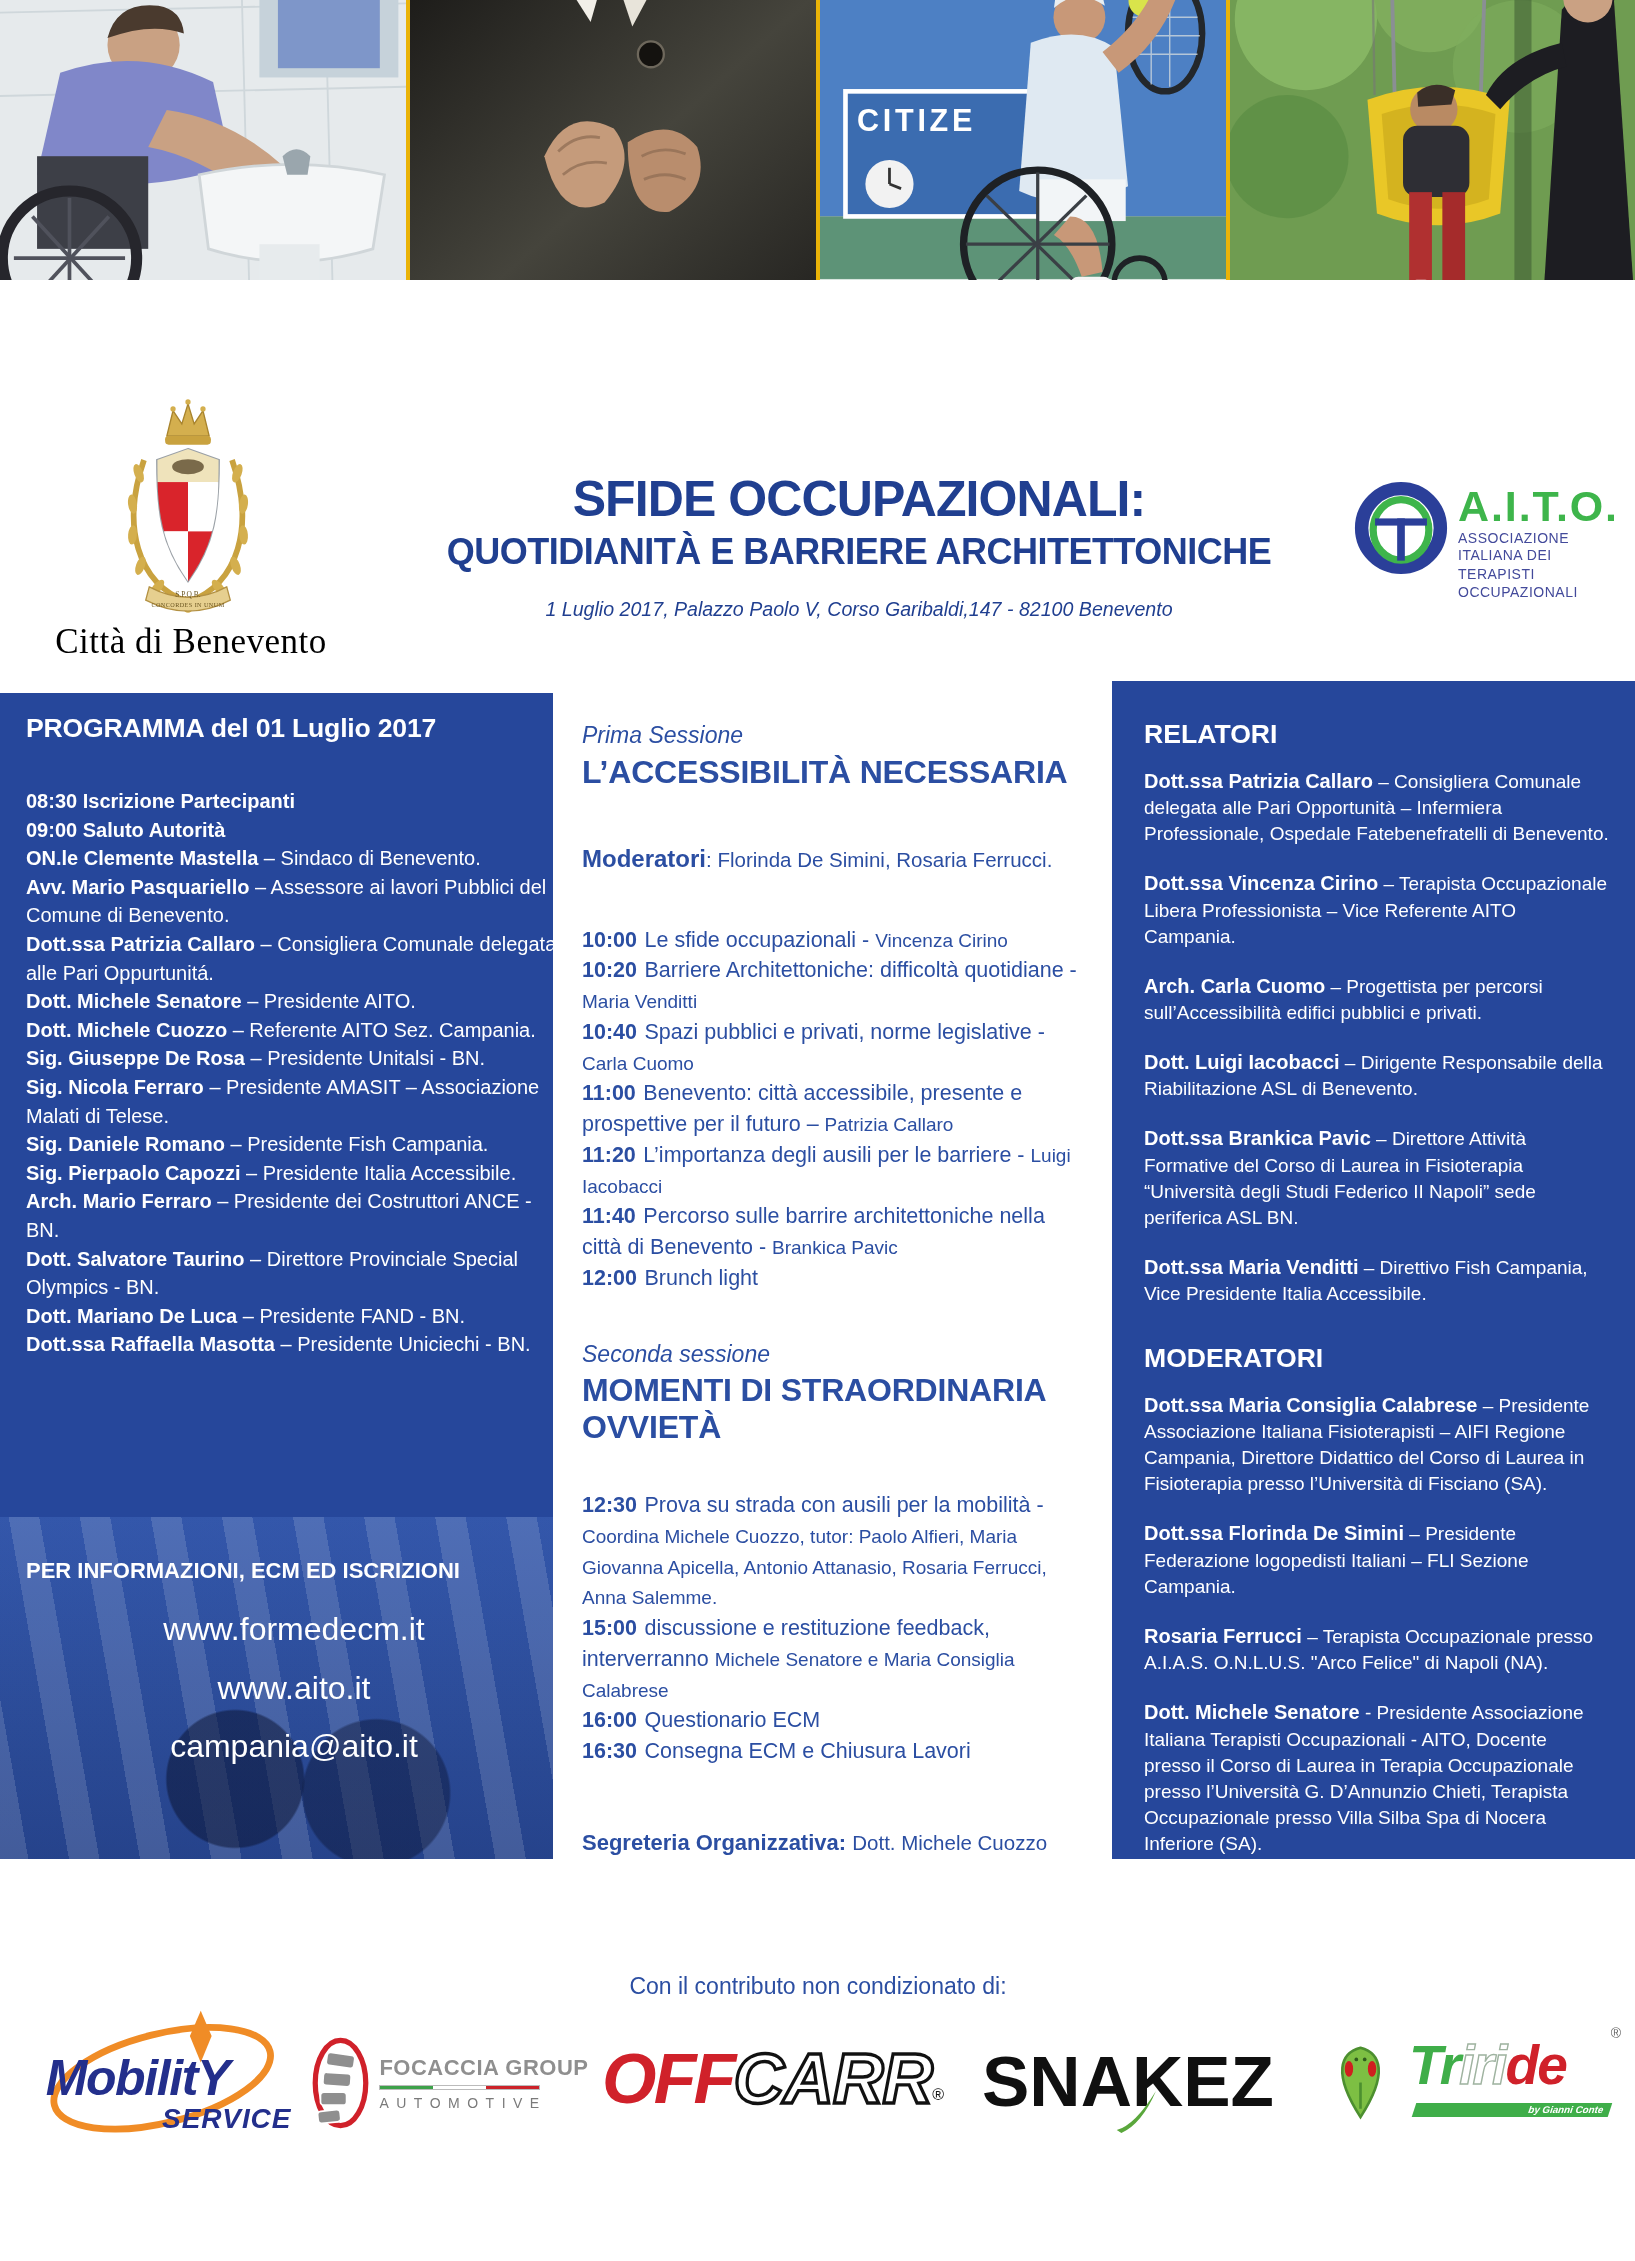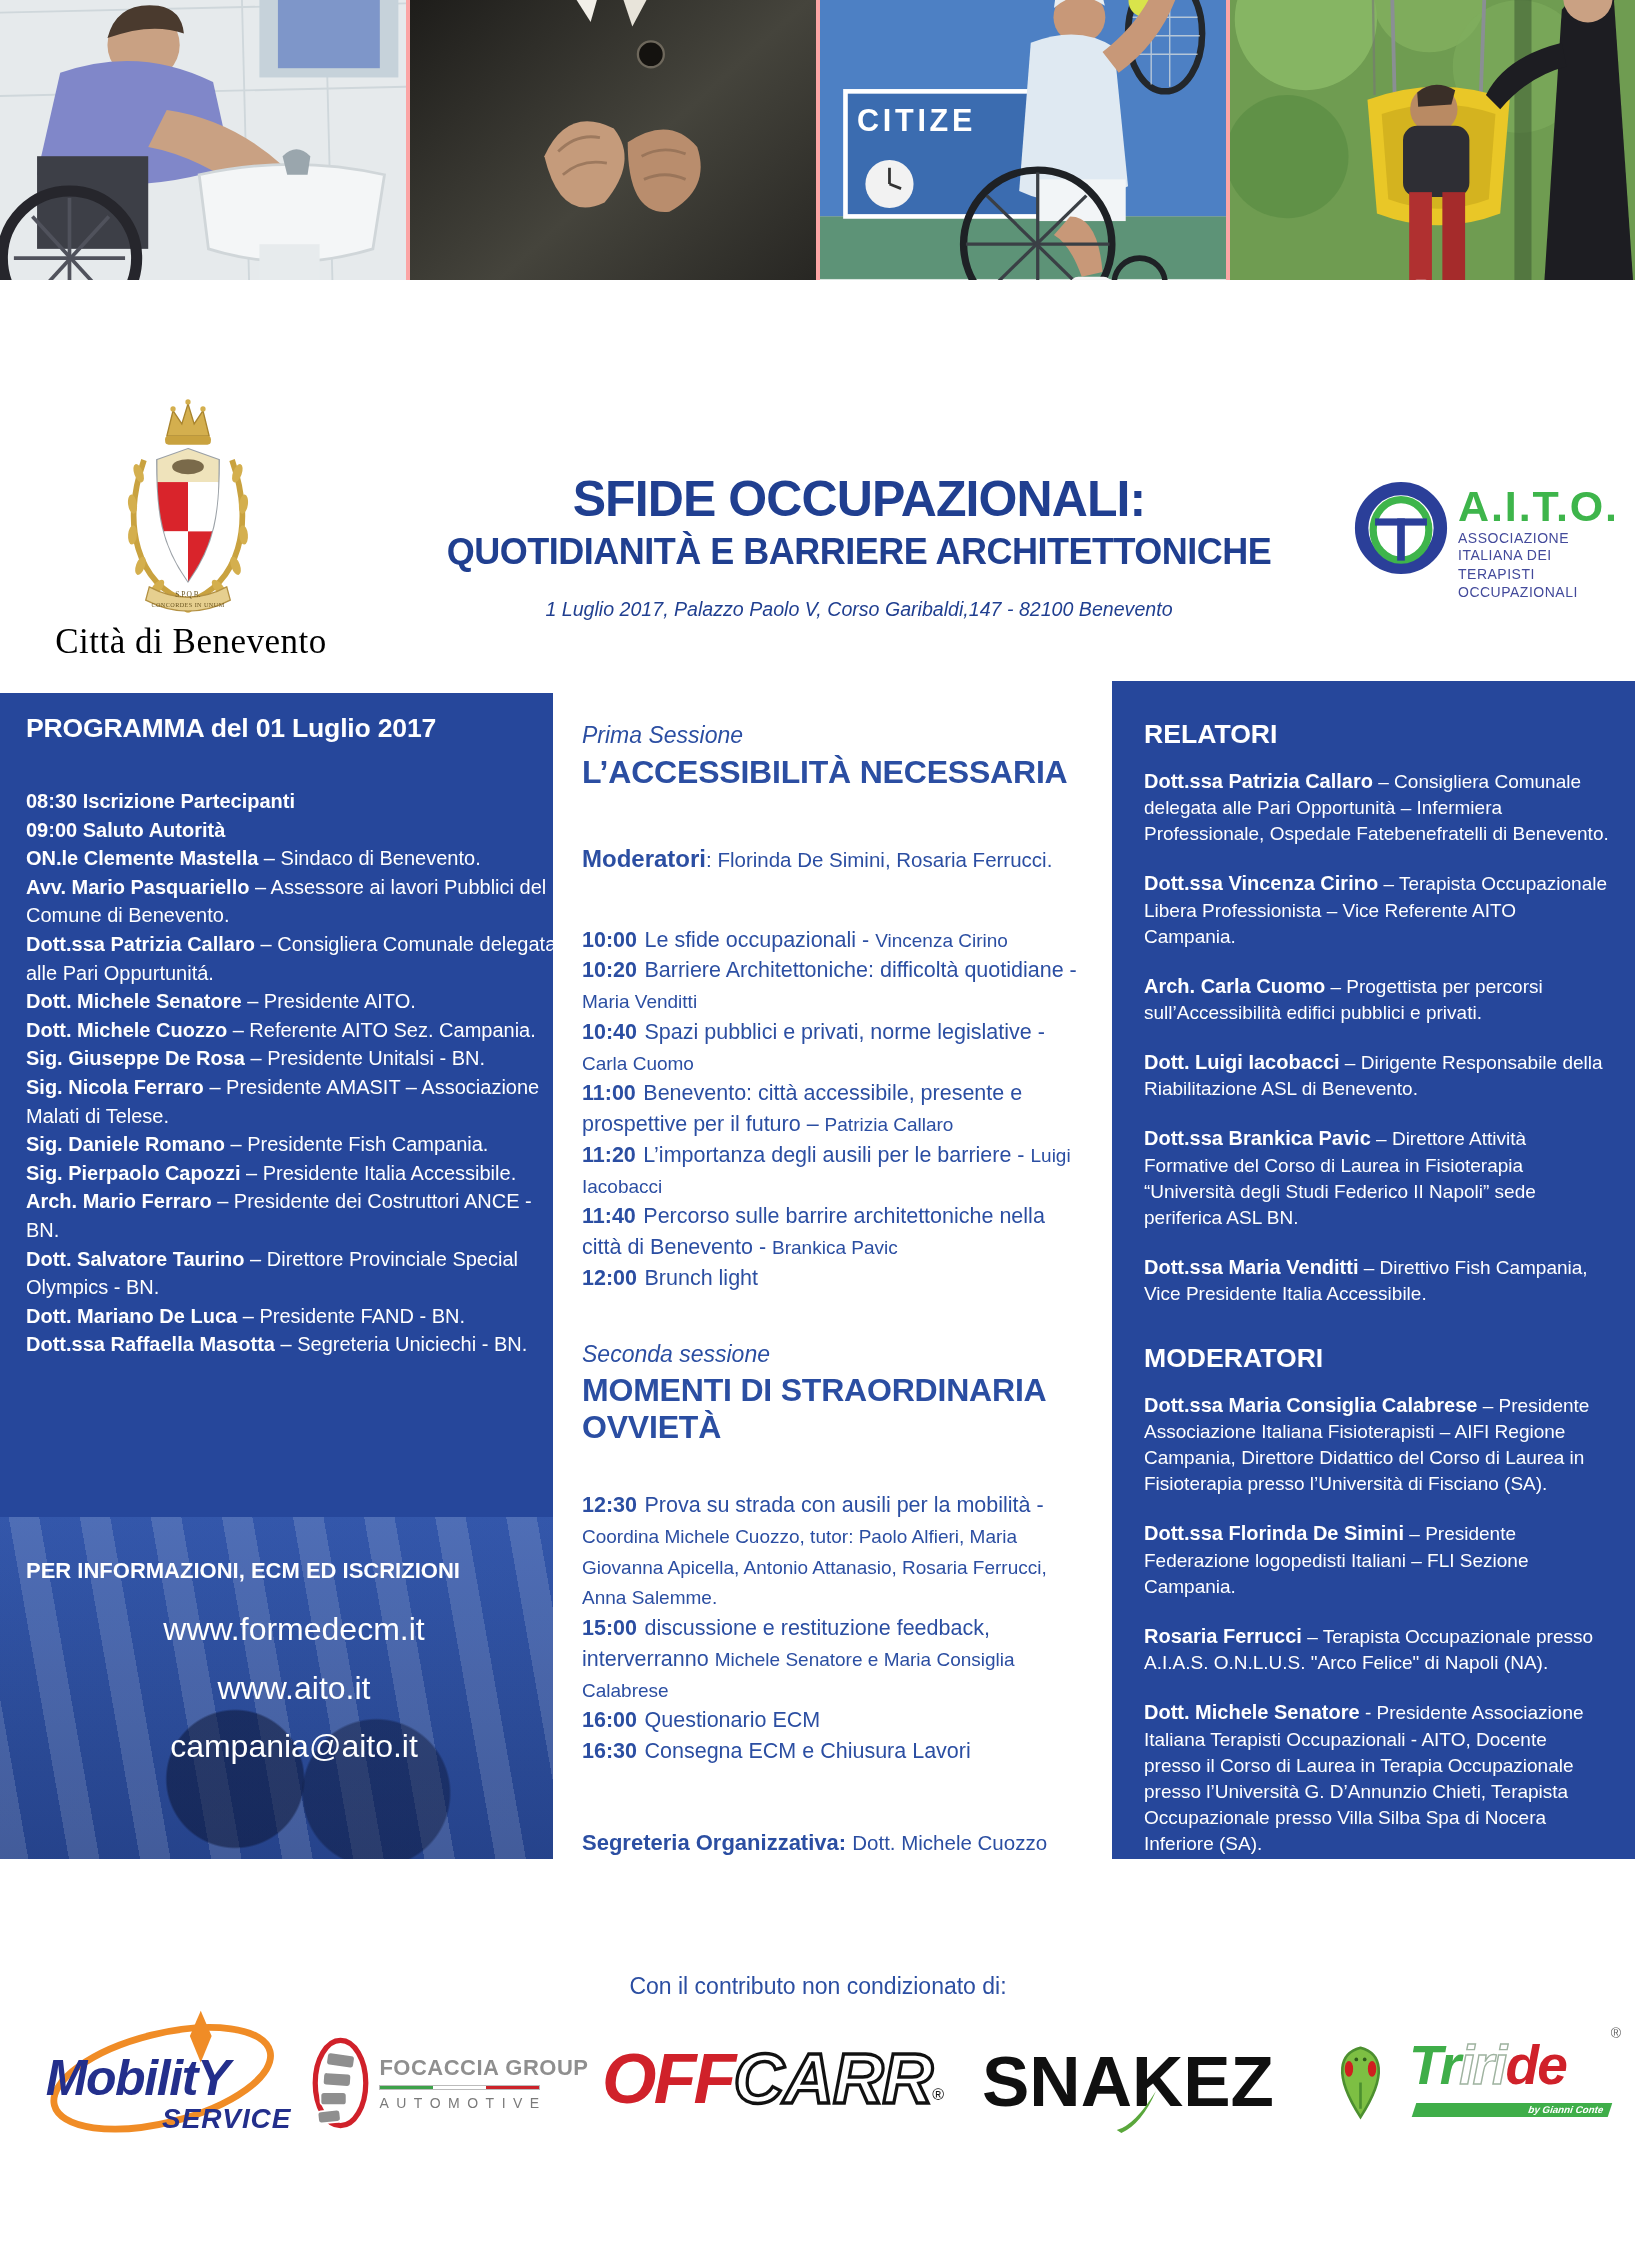--- a/index.html
+++ b/index.html
@@ -9,21 +9,21 @@
     --aito-green:#3eb54b;
     --aito-indigo:#434a9b;
     --gold:#d4af4e;
   }
   *{box-sizing:border-box;}
   html,body{margin:0;padding:0;}
   body{width:1636px;height:2261px;background:#fff;font-family:"Liberation Sans",sans-serif;position:relative;}
   .poster{position:absolute;inset:0;overflow:hidden;}
 
   
-  .photo-strip{position:absolute;left:0;top:0;width:1636px;height:280px;display:flex;gap:3.7px;background:#fca5a5;}
+  .photo-strip{position:absolute;left:0;top:0;width:1636px;height:280px;display:flex;gap:3.7px;background:#eab308;}
   .photo{flex:1 1 0;position:relative;overflow:hidden;background:#ccc;}
   .photo svg{position:absolute;inset:0;width:100%;height:100%;}
 
   
   .header-band{position:absolute;left:0;top:368px;width:1636px;height:313px;background:#fff;}
   .crest{position:absolute;left:110px;top:26px;width:156px;height:229px;}
   .crest svg{width:100%;height:100%;}
   .muni{position:absolute;left:14px;top:254px;width:354px;text-align:center;
         font-family:"Liberation Serif",serif;font-size:35px;color:#000000;letter-spacing:0.5px;}
   .titles{position:absolute;left:361px;top:105px;width:996px;text-align:center;color:var(--title-blue);}
@@ -337,21 +337,21 @@
           <p class="prog-item"><strong>Sig. Daniele Romano</strong><span> – Presidente Fish Campania.</span></p>
 
           <p class="prog-item"><strong>Sig. Pierpaolo Capozzi</strong><span> – Presidente Italia Accessibile.</span></p>
 
           <p class="prog-item"><strong>Arch. Mario Ferraro</strong><span> – Presidente dei Costruttori  ANCE - BN.</span></p>
 
           <p class="prog-item"><strong>Dott. Salvatore Taurino</strong><span> – Direttore Provinciale Special Olympics - BN.</span></p>
 
           <p class="prog-item"><strong>Dott. Mariano De Luca</strong><span> – Presidente FAND - BN.</span></p>
 
-          <p class="prog-item"><strong>Dott.ssa Raffaella Masotta</strong><span> – Segreteria Uniciechi - BN.</span></p>
+          <p class="prog-item"><strong>Dott.ssa Raffaella Masotta</strong><span> – Presidente Uniciechi - BN.</span></p>
         </div>
       <div class="info-block">
         <h3 class="info-heading">PER INFORMAZIONI, ECM ED ISCRIZIONI</h3>
         <div>
 
             <p class="info-link">www.formedecm.it</p>
 
             <p class="info-link">www.aito.it</p>
 
             <p class="info-link">campania@aito.it</p>

